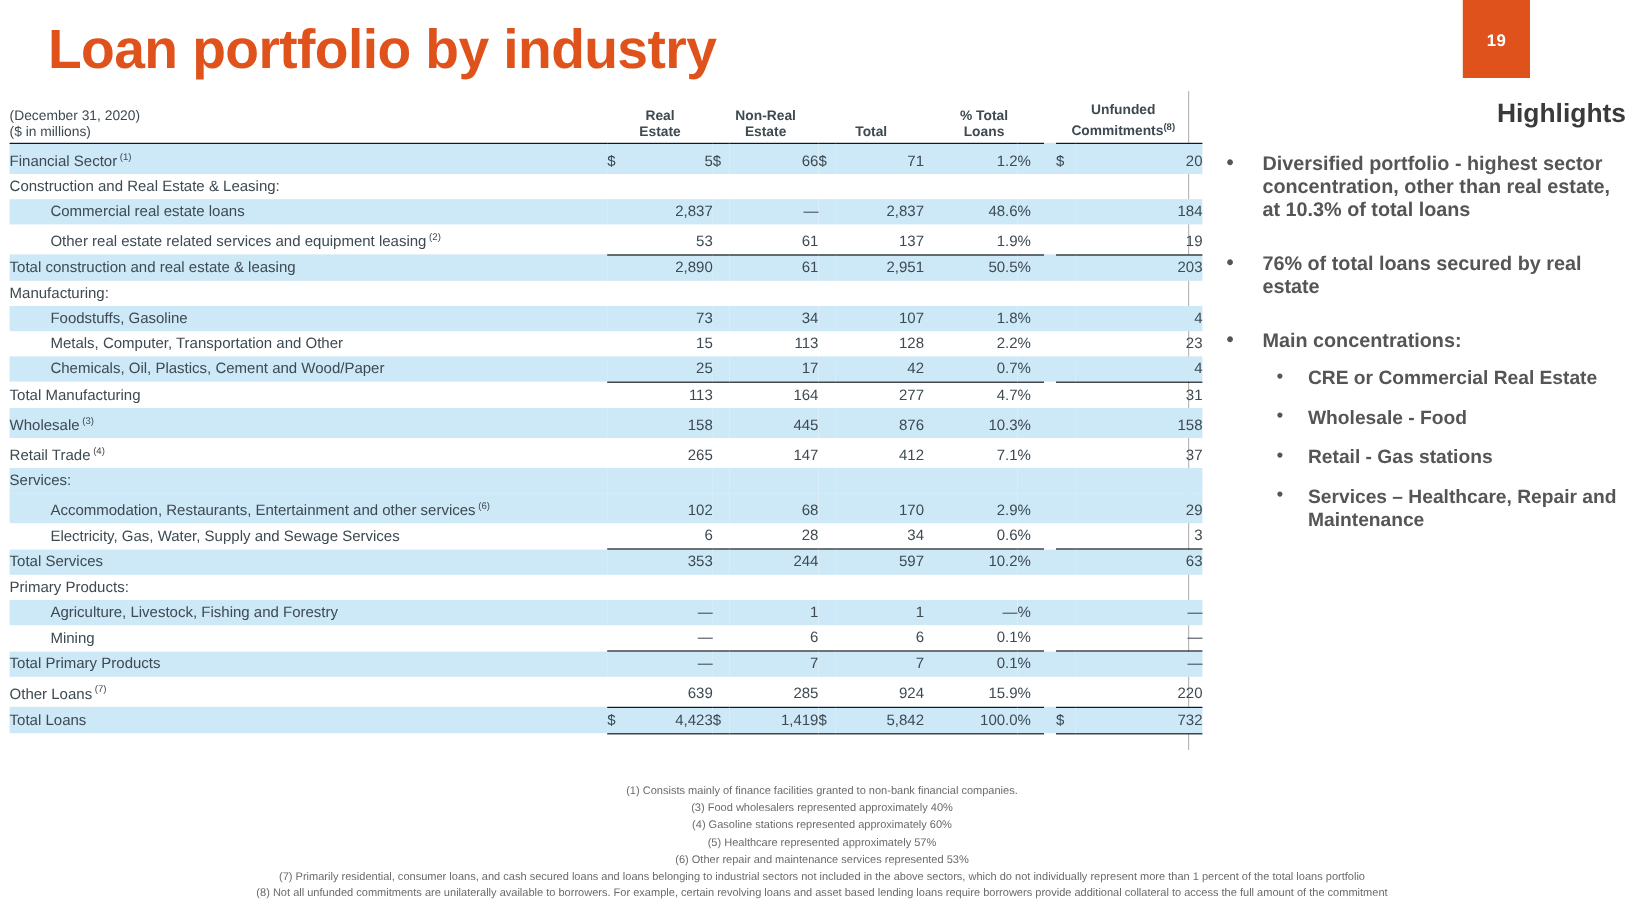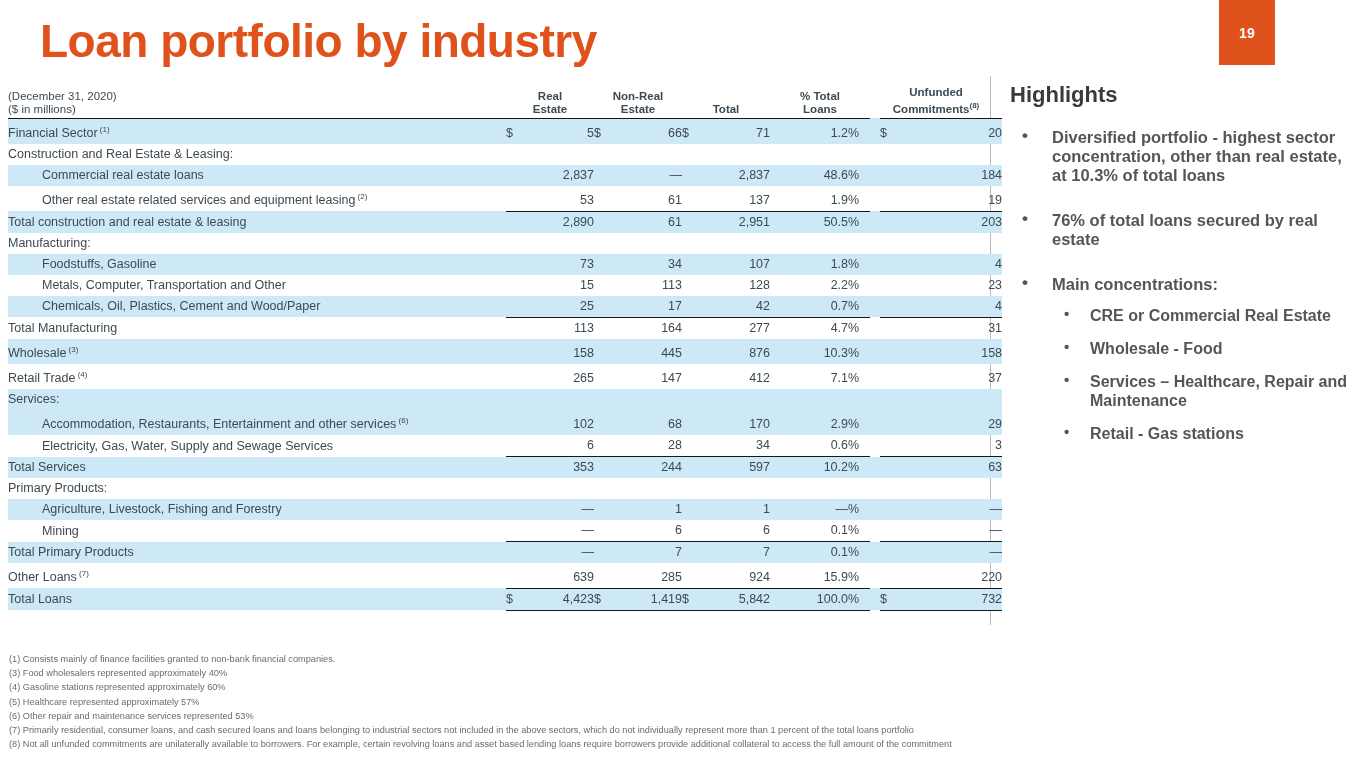--- a/index.html
+++ b/index.html
@@ -79,21 +79,21 @@
   
   tr.rule-above td.rule{border-top:1.4px solid #17181a;}
   tr.grand-bottom td{height:4px;line-height:4px;padding:0;}
   tr.grand-bottom td.rule{border-top:1.4px solid #17181a;}
 
   
   .highlights{
     position:absolute;left:1010px;top:82px;width:345px;
   }
   .highlights h2{
-    margin:0 0 20px 0;font-size:22px;font-weight:bold;color:#3a3a3a;
+    margin:0 0 20px 0;font-size:22px;font-weight:bold;color:#3a3a3a;text-align:right;
   }
   ul.hl{list-style:none;margin:0;padding:0;}
   ul.hl > li{
     position:relative;padding-left:42px;margin-bottom:26px;
     font-size:16.5px;line-height:19px;color:#555555;font-weight:bold;
   }
   ul.hl > li::before{
     content:"\2022";position:absolute;left:12px;top:-2px;
     font-size:17px;color:#555555;
   }
@@ -108,20 +108,21 @@
   }
   ul.sub > li:last-child{margin-bottom:0;}
 
   
   .footnotes{
     position:absolute;left:9px;top:652px;width:1352px;
   }
   .footnotes div{
     font-size:9.2px;line-height:14.2px;color:#6b6b6b;white-space:nowrap;
     font-family:"Liberation Sans", sans-serif;
+    text-align:center;
   }
 </style>
 </head>
 <body>
 
 <div class="page-badge">
   <span>19</span>
 </div>
 
 <div class="slide-title">Loan portfolio by industry</div>
@@ -513,22 +514,22 @@
 </div>
 
 <div class="highlights">
   <h2>Highlights</h2>
   <ul class="hl" id="hl-list">
       <li><span>Diversified portfolio - highest sector concentration, other than real estate, at 10.3% of total loans</span></li>
       <li><span>76% of total loans secured by real estate</span></li>
       <li><span>Main concentrations:</span><ul class="sub">
           <li>CRE or Commercial Real Estate</li>
           <li>Wholesale - Food</li>
+          <li>Retail - Gas stations</li>
           <li>Services – Healthcare, Repair and Maintenance</li>
-          <li>Retail - Gas stations</li>
         </ul></li>
     </ul>
 </div>
 
 <div class="footnotes" id="footnotes">
     <div>(1) Consists mainly of finance facilities granted to non-bank financial companies.</div>
     <div>(3) Food wholesalers represented approximately 40%</div>
     <div>(4) Gasoline stations represented approximately 60%</div>
     <div>(5) Healthcare represented approximately 57%</div>
     <div>(6) Other repair and maintenance services represented 53%</div>

